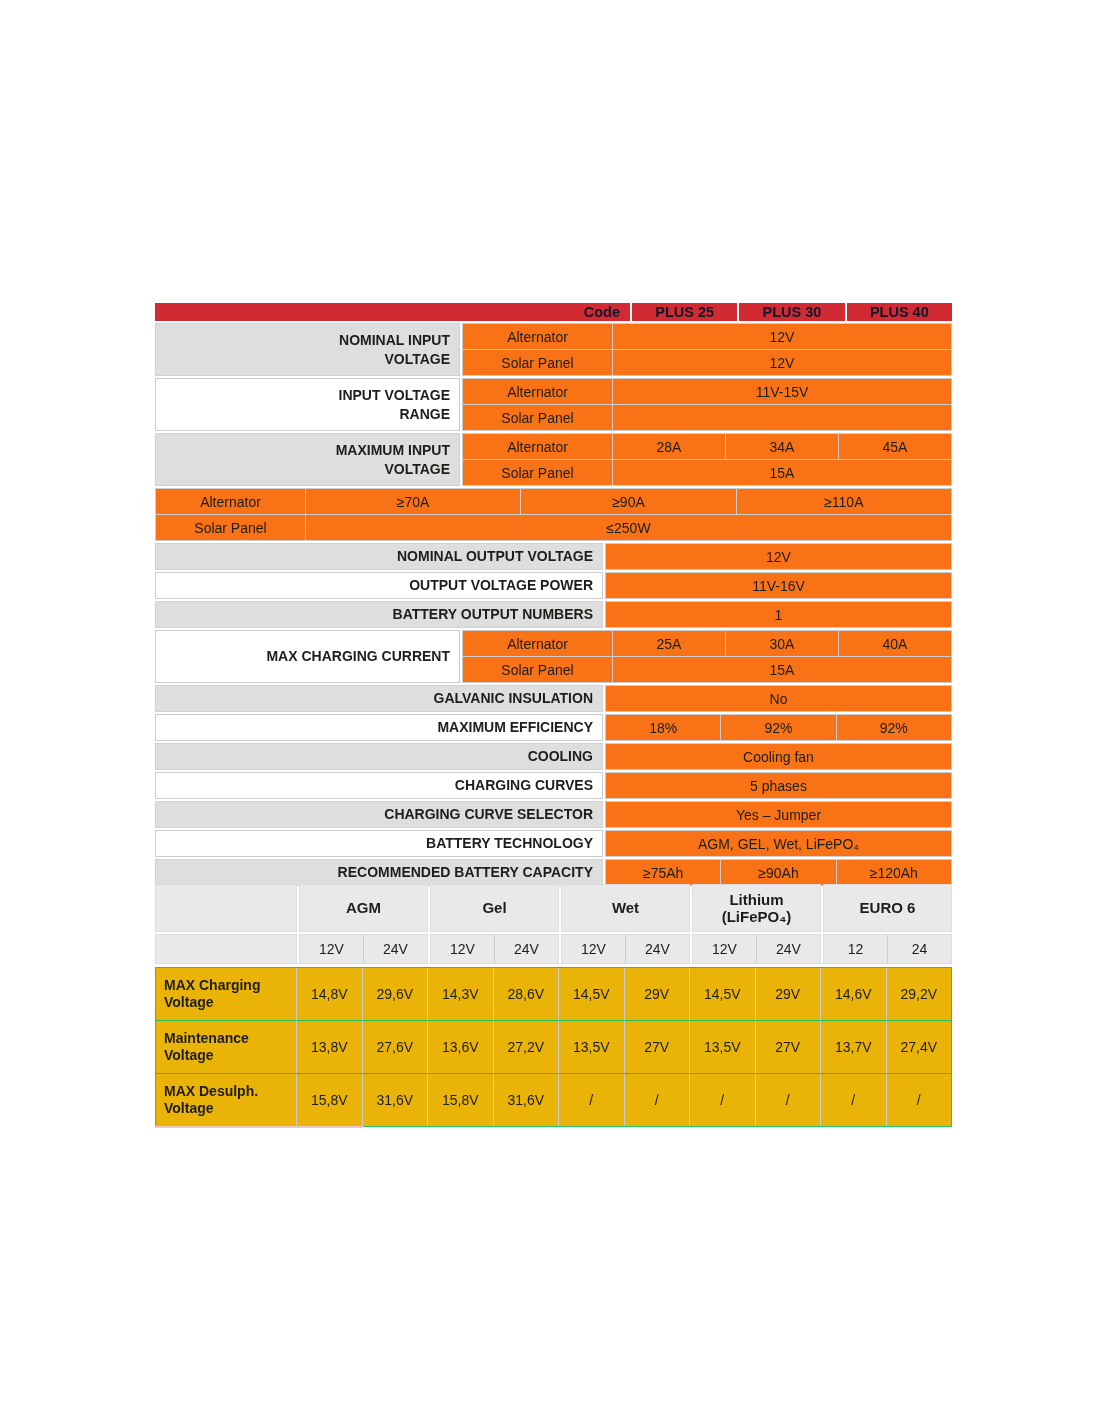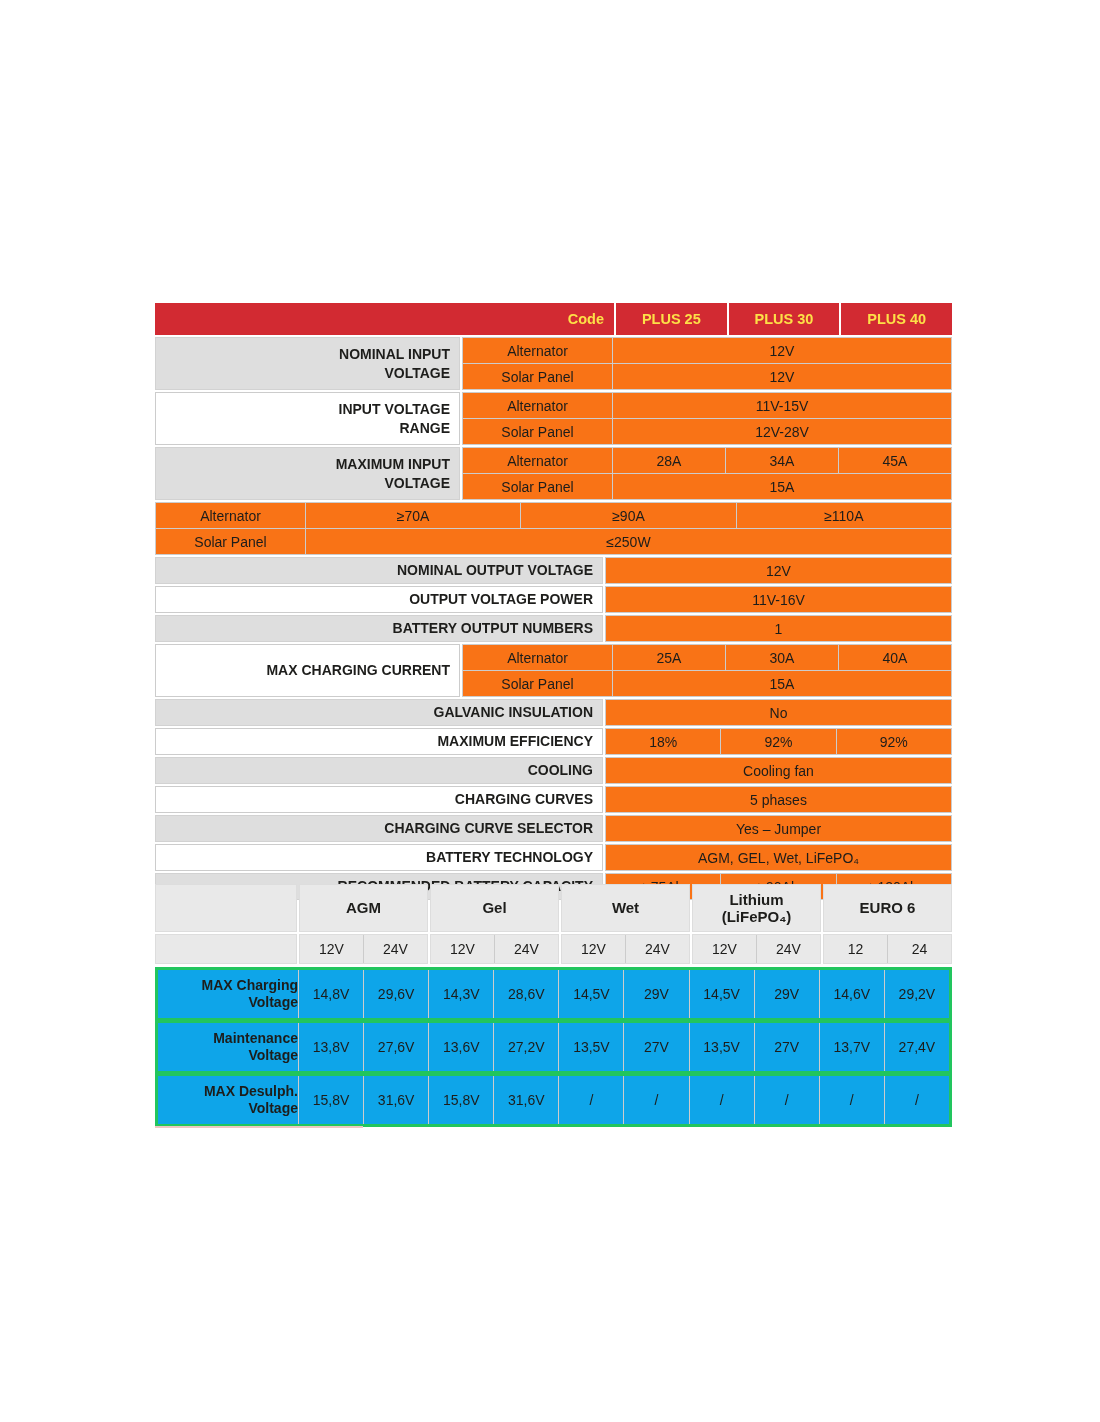--- a/index.html
+++ b/index.html
@@ -2,21 +2,21 @@
 <html><head>
 <meta charset="utf-8">
 <style>
   html,body{margin:0;padding:0;}
   body{
     width:1100px;height:1422px;background:#ffffff;position:relative;
     font-family:"Liberation Sans", sans-serif;color:#1d1d1b;
   }
   
   .t1{position:absolute;left:155px;top:303px;width:797px;font-size:14px;}
-  .t1-hdr{display:flex;height:32px;background:#d22a32;color:#fde047;font-weight:bold;font-size:14.5px;}
+  .t1-hdr{display:flex;height:18px;background:#d22a32;color:#0f172a;font-weight:bold;font-size:14.5px;padding-left:16px;}
   .t1-code{width:459px;box-sizing:border-box;display:flex;align-items:center;justify-content:flex-end;padding-right:10px;}
   .t1-hcol{flex:1;display:flex;align-items:center;justify-content:center;border-left:2px solid #fff;}
   .t1-group{display:flex;margin-top:2px;}
   .t1-label{
     width:305px;margin-right:2px;box-sizing:border-box;border:1px solid #ccc;background:#fff;
     display:flex;align-items:center;justify-content:flex-end;text-align:right;
     padding-right:9px;font-weight:bold;white-space:pre-line;line-height:1.3;
   }
   .t1-group.shaded .t1-label{background:#dedede;border-color:#d2d2d2;}
   .t1-label.wide{width:448px;}
@@ -33,21 +33,21 @@
   .t2-spacer{width:142px;box-sizing:border-box;background:#e9e9e9;border:1px solid #ddd;}
   .t2-ghead{
     flex:1;margin-left:2px;background:#e9e9e9;border:1px solid #ddd;box-sizing:border-box;
     display:flex;align-items:center;justify-content:center;text-align:center;
     font-weight:bold;font-size:15px;line-height:1.15;
   }
   .t2-subhdr{display:flex;height:30px;margin-top:2px;}
   .t2-subgrp{flex:1;margin-left:2px;background:#e9e9e9;border:1px solid #ddd;box-sizing:border-box;display:flex;}
   .t2-subcell{flex:1;display:flex;align-items:center;justify-content:center;}
   .t2-subcell + .t2-subcell{border-left:1px solid #ccc;}
-  .t2-row{display:flex;height:54px;border:3px solid #22c55e;box-sizing:border-box;background:#0ea5e9;text-align:right;}
+  .t2-row{display:flex;height:54px;border:1px solid #22c55e;box-sizing:border-box;background:#eab308;}
   .t2-row.first{margin-top:3px;}
   .t2-row + .t2-row{margin-top:-1px;}
   .t2-rowlabel{
     width:141px;box-sizing:border-box;border-right:1px solid #ccc;
     display:flex;align-items:center;padding-left:8px;font-weight:bold;line-height:1.2;
   }
   .t2-cell{flex:1;display:flex;align-items:center;justify-content:center;}
   .t2-cell + .t2-cell{border-left:1px solid #ccc;}
   .t2-underline{position:absolute;left:0;margin-top:-1px;width:208px;height:2px;background:#eec7c4;}
 </style>
@@ -85,23 +85,20 @@
 RANGE</div>
         <div class="t1-right">
           <div class="t1-row">
             <div class="t1-sub">Alternator</div>
             <div class="t1-vals">
               <div class="t1-val">11V-15V</div>
             </div>
           </div>
           <div class="t1-row">
             <div class="t1-sub">Solar Panel</div>
-            <div class="t1-vals">
-              <div class="t1-val">12V-28V</div>
-            </div>
           </div>
         </div>
       </div>
       <div class="t1-group shaded">
         <div class="t1-label">MAXIMUM INPUT
 VOLTAGE</div>
         <div class="t1-right">
           <div class="t1-row">
             <div class="t1-sub">Alternator</div>
             <div class="t1-vals">

